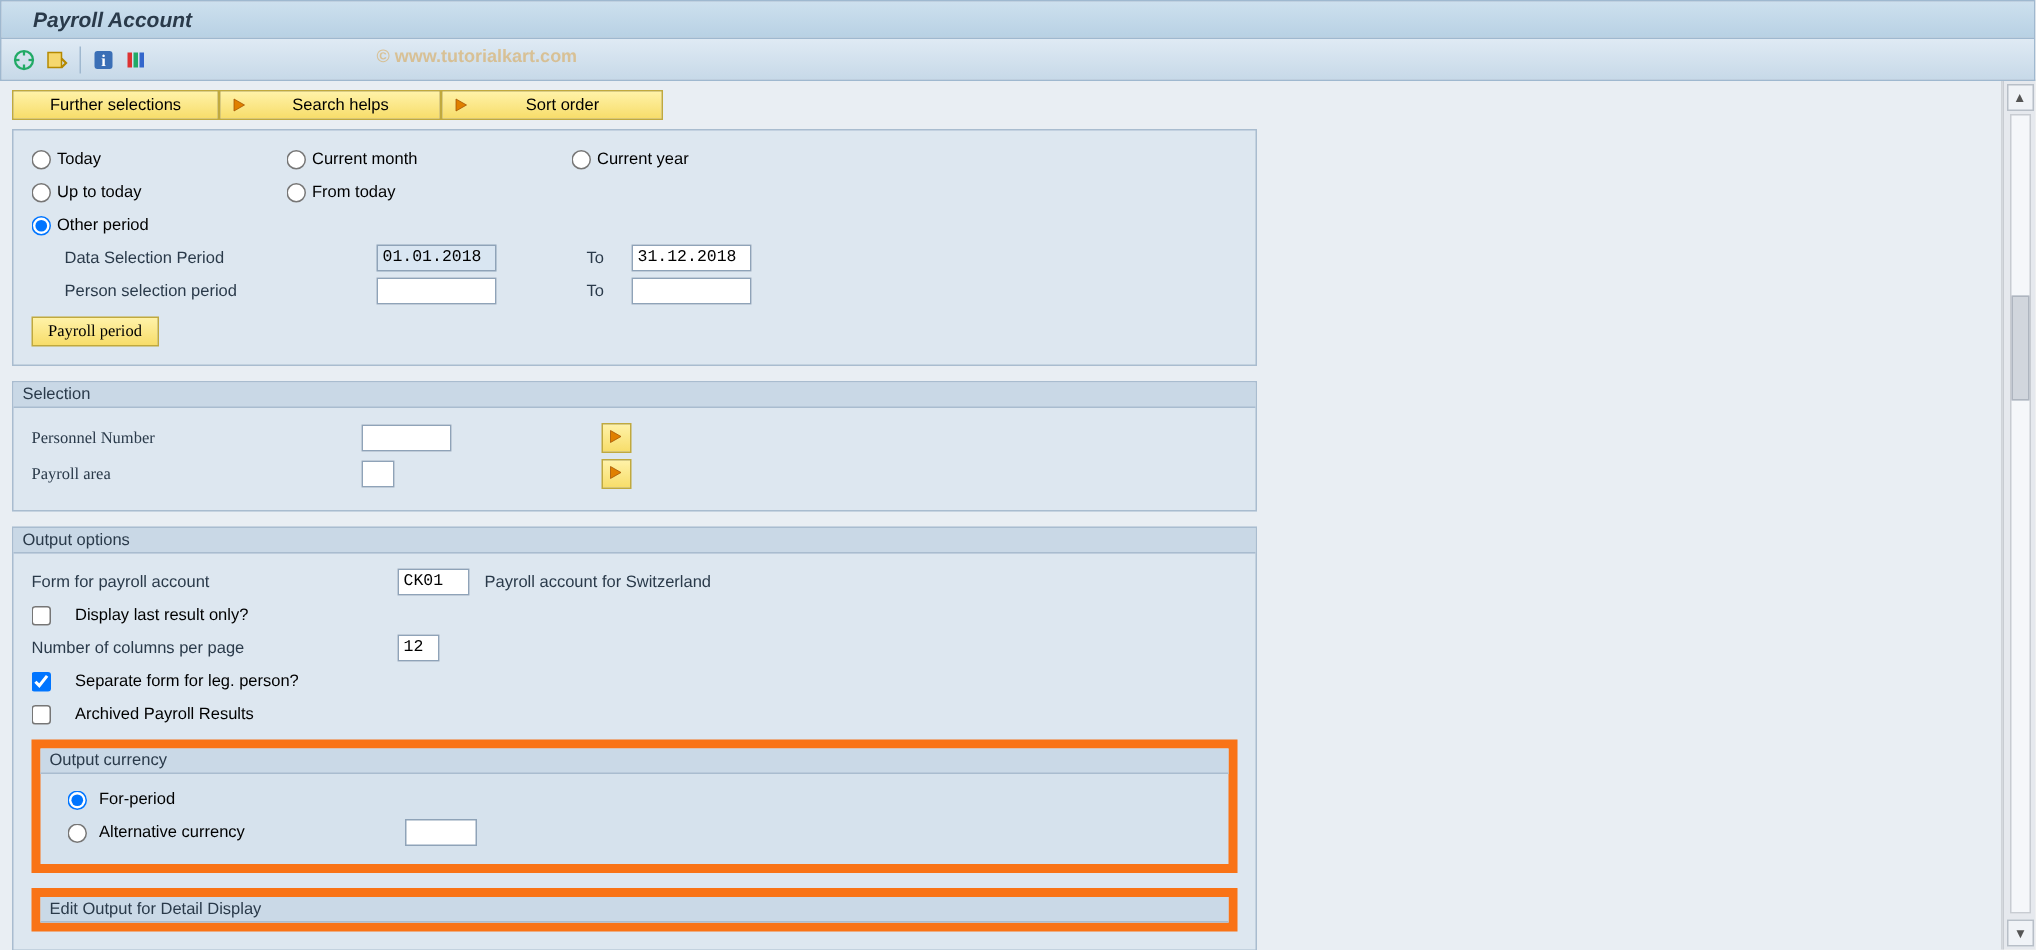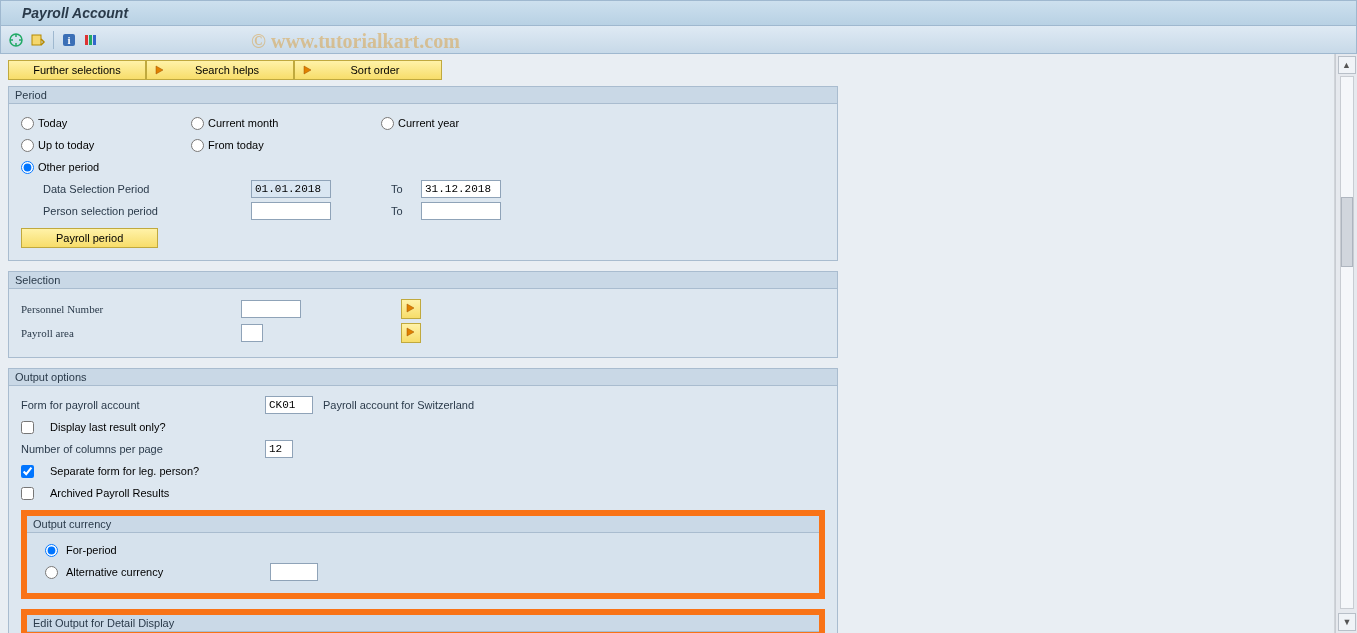--- a/index.html
+++ b/index.html
@@ -34,23 +34,22 @@
   }
   .tb-icon {
     width: 18px; height: 18px;
     display: inline-flex; align-items:center; justify-content:center;
     cursor: pointer;
   }
   .tb-sep { width:1px; height:18px; background:#9fb8cf; margin:0 2px; }
   .watermark {
     position:absolute; left:250px; top:4px;
     color: rgba(220,150,40,0.45);
-    font-size:20px; font-weight:bold;
+    font-size:12px; font-weight:bold;
     pointer-events:none;
-    font-family:Liberation Serif, serif;
   }
   .content-wrap {
     display:flex;
     height: calc(100% - 52px);
   }
   .content {
     flex:1;
     background: #e9eef3;
     padding: 6px 8px 20px 8px;
     overflow-y: auto;
@@ -128,23 +127,24 @@
   }
   .txt.w60 { width:60px; }
   .txt.w80 { width:80px; }
   .txt.w34 { width:48px; }
   .txt.w28 { width:28px; }
   .txt.w22 { width:22px; }
   .to-lbl { width:30px; text-align:left; }
   .btn-payroll {
     background: linear-gradient(#fff2a8, #f7dd6a);
     border: 1px solid #c0a93e;
-    padding: 3px 34px;
+    padding: 3px 10px;
     font-size:11px; cursor:pointer;
     margin-top:6px;
+    font-family:Liberation Serif, serif;
   }
   .sel-row { display:flex; align-items:center; height:24px; }
   .sel-label { width:220px;font-family:Liberation Serif, serif; }
   .sel-inp { width:140px; }
   .sel-gap { width:20px; }
   .check-row { display:flex; align-items:center; gap:16px; height:22px; cursor:pointer; }
   .sub-group {
     border: 6px solid #f97316;
     margin-top:6px;
     background:#d6e2ed;
@@ -211,21 +211,20 @@
       <span class="arrow-right">
         <svg width="12" height="12" viewBox="0 0 12 12">
               <polygon points="2,2 9,6 2,10" fill="#e08000" stroke="#a05000" stroke-width="0.5"></polygon>
             </svg>
       </span>
       <span style="flex:1;text-align:center">Sort order</span>
     </button>
   </div>
 
   <div class="group">
-    <div class="group-title">Period</div>
     <div class="group-body">
       <div class="row">
         <label class="radio col-a">
           <input type="radio" name="period" style="">
           <span>Today</span>
         </label>
         <label class="radio col-b">
           <input type="radio" name="period" style="">
           <span>Current month</span>
         </label>

